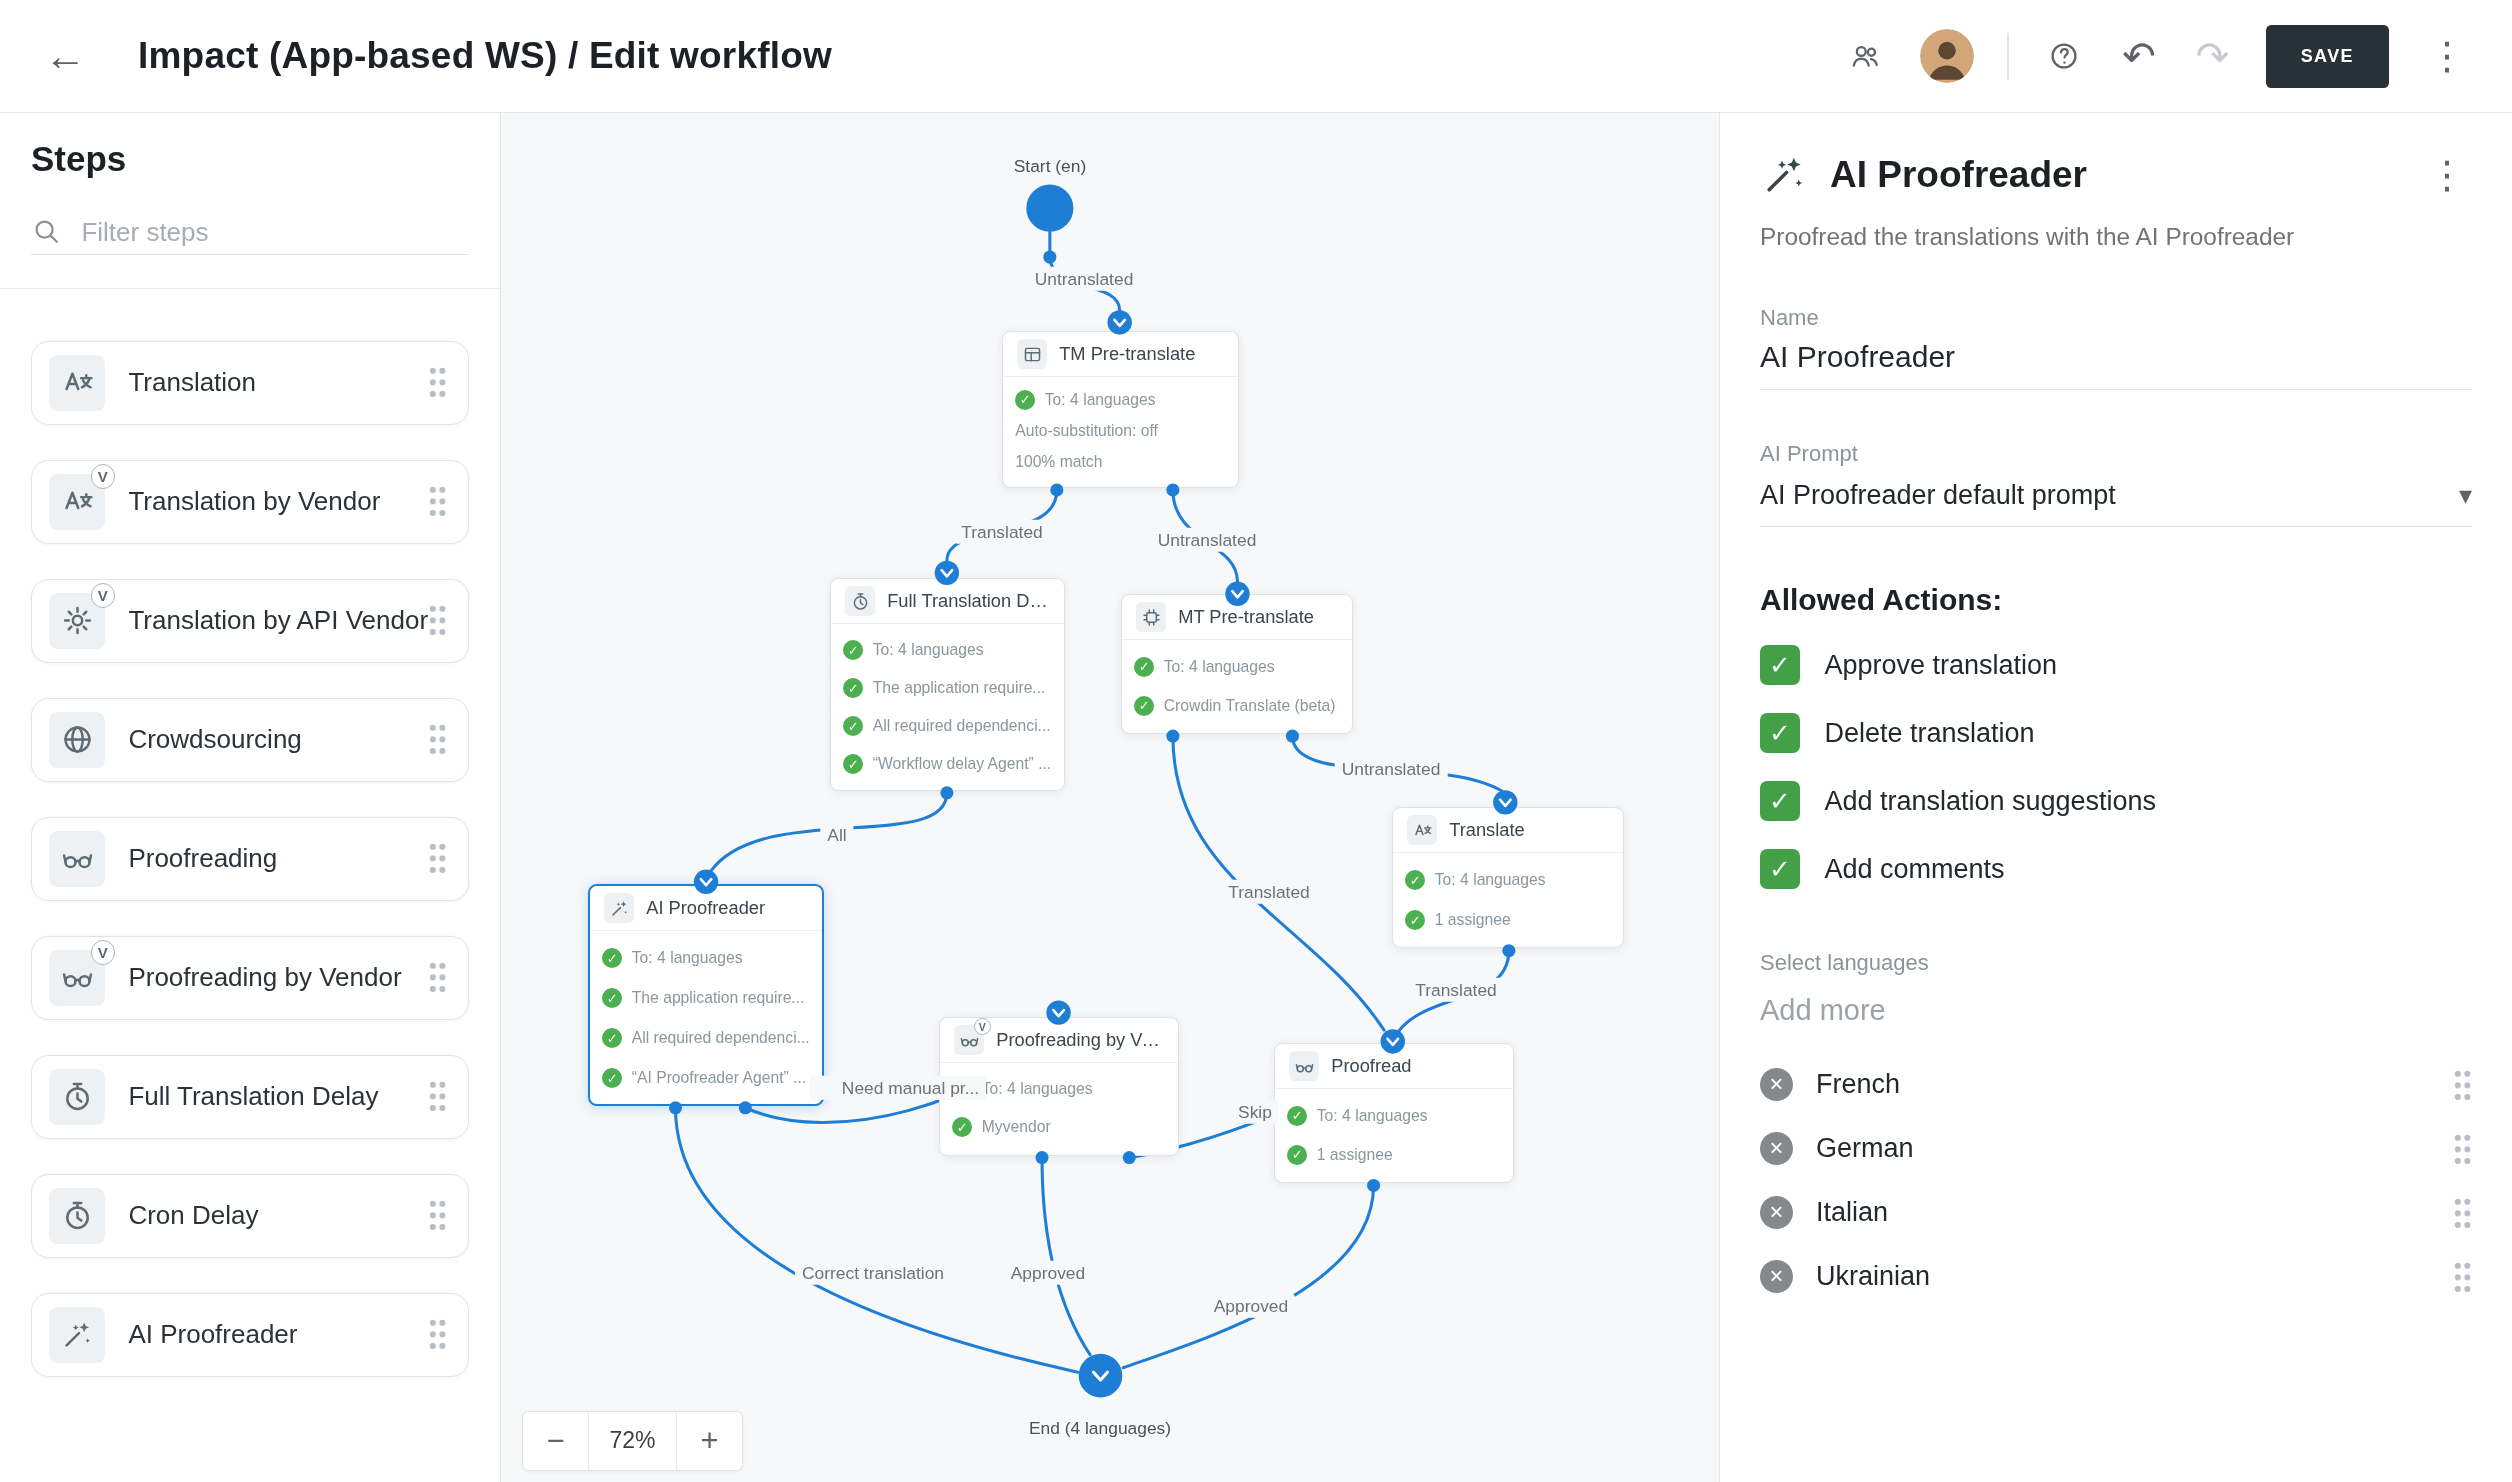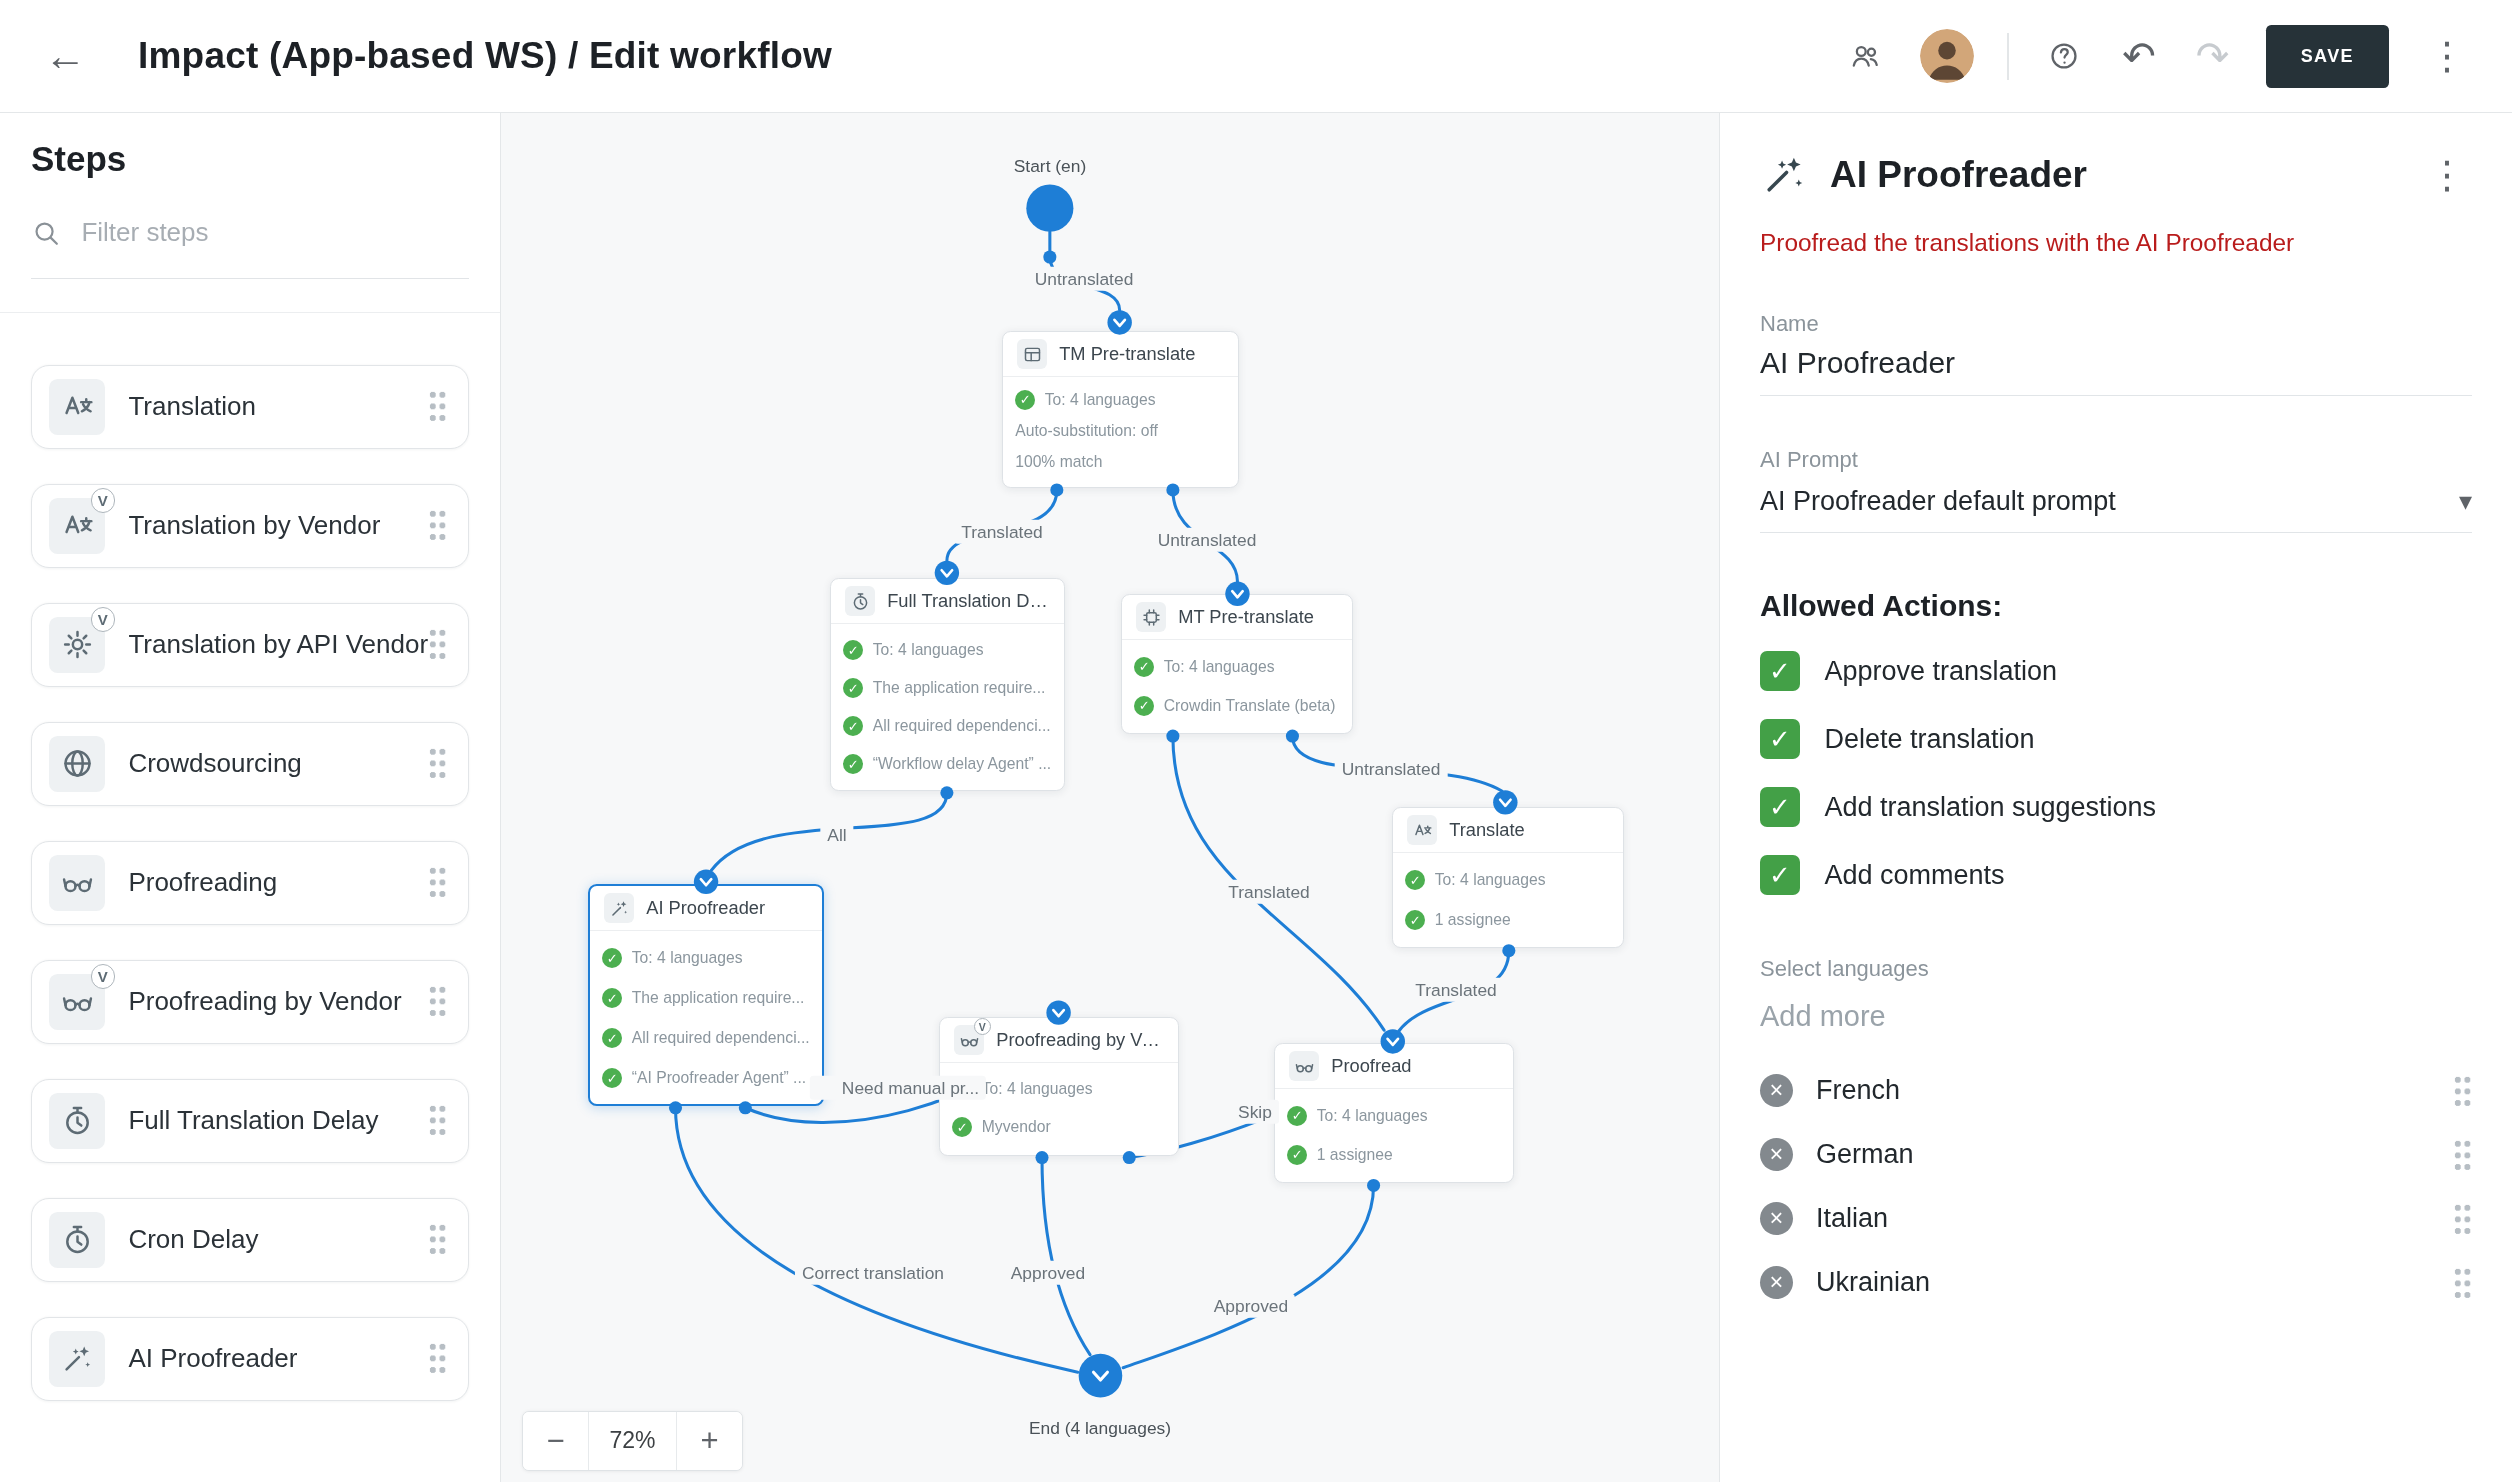--- a/index.html
+++ b/index.html
@@ -28,21 +28,21 @@
   .save-btn { height:63px; padding:0 35px; background:#263238; color:#fff; border:none; border-radius:5.2px;
     font-size:18px; font-weight:700; letter-spacing:1.4px; cursor:pointer; font-family:inherit; }
   .kebab { background:none; border:none; font-size:38px; color:#5f6368; cursor:pointer; line-height:1; }
 
   
   .sidebar {
     position:absolute; top:113px; left:0; width:501px; bottom:0; background:#fff;
     border-right:0.9px solid #e4e7e9; padding:0 31px; overflow:hidden;
   }
   .steps-title { font-size:35px; font-weight:700; color:#1d2126; margin:26px 0 0; }
-  .filter-row { display:flex; align-items:flex-end; gap:17.4px; margin-top:37px; border-bottom:1.7px solid #e1e4e7; padding-bottom:29px; }
+  .filter-row { display:flex; align-items:flex-start; gap:17.4px; margin-top:37px; border-bottom:1.7px solid #e1e4e7; padding-bottom:5px; }
   .filter-row svg { width:31px; height:31px; color:#8a9197; flex:none; }
   .filter-input { border:none; outline:none; font-size:26px; color:#333; width:100%; font-family:inherit; background:transparent; }
   .filter-input::placeholder { color:#a7adb3; }
   .list-divider { height:0.9px; background:#eceef0; margin:33px -31px 0; }
   .steps-list { margin-top:52px; }
   .step-group + .step-group { margin-top:30.5px; }
   .step-card {
     display:flex; align-items:center; height:84px; border:1.3px solid #e2e5e8; border-radius:18px;
     background:#fff; padding:0 21px 0 17.4px; margin-bottom:35px; box-shadow:0 0.9px 2.6px rgba(20,30,40,.05); cursor:grab;
   }
@@ -78,21 +78,21 @@
   .zoom-btn { width:65px; height:58px; display:flex; align-items:center; justify-content:center; font-size:31px; color:#5f6368; background:#fff; border:none; cursor:pointer; }
   .zoom-val { width:89px; height:58px; display:flex; align-items:center; justify-content:center; font-size:23px; color:#3c4043; border-left:1.3px solid #e7eaec; border-right:1.3px solid #e7eaec; }
 
   
   .panel { position:absolute; right:0; top:113px; width:793px; height:1370px; background:#fff; border-left:0.9px solid #e4e7e9; padding:0 40px; overflow:hidden; }
   .panel-header { display:flex; align-items:center; gap:21px; margin-top:37px; }
   .panel-icon { width:49px; height:49px; color:#37474f; flex:none; }
   .panel-icon svg { width:100%; height:100%; }
   .panel-title { font-size:37px; font-weight:700; color:#1d2126; margin:0; white-space:nowrap; }
   .panel-kebab { margin-left:auto; }
-  .panel-desc { margin-top:28px; font-size:24.4px; color:#b91c1c; line-height:1.35; }
+  .panel-desc { margin-top:22px; font-size:24.4px; color:#737373; line-height:1.35; }
   .field-label { margin-top:51px; font-size:22px; color:#8b949b; }
   .name-input { display:block; width:100%; border:none; outline:none; border-bottom:1.7px solid #e1e5e8; font-size:30px; color:#22282d; padding:8.7px 0 15.7px; font-family:inherit; background:transparent; }
   .select-row { display:flex; align-items:center; border-bottom:1.7px solid #e1e5e8; padding:12.2px 0 15.7px; cursor:pointer; }
   .select-value { font-size:27px; color:#22282d; }
   .caret { margin-left:auto; font-size:26px; color:#5f6368; }
   .actions-title { margin-top:56px; font-size:30px; font-weight:700; color:#1d2126; }
   .action-row { display:flex; align-items:center; gap:24.4px; margin-top:28px; }
   .checkbox { width:40px; height:40px; border-radius:7px; background:#43a047; color:#fff; font-size:26px; display:flex; align-items:center; justify-content:center; flex:none; cursor:pointer; }
   .action-label { font-size:27px; color:#22282d; }
   .langs-label { margin-top:61px; font-size:22px; color:#8b949b; }

